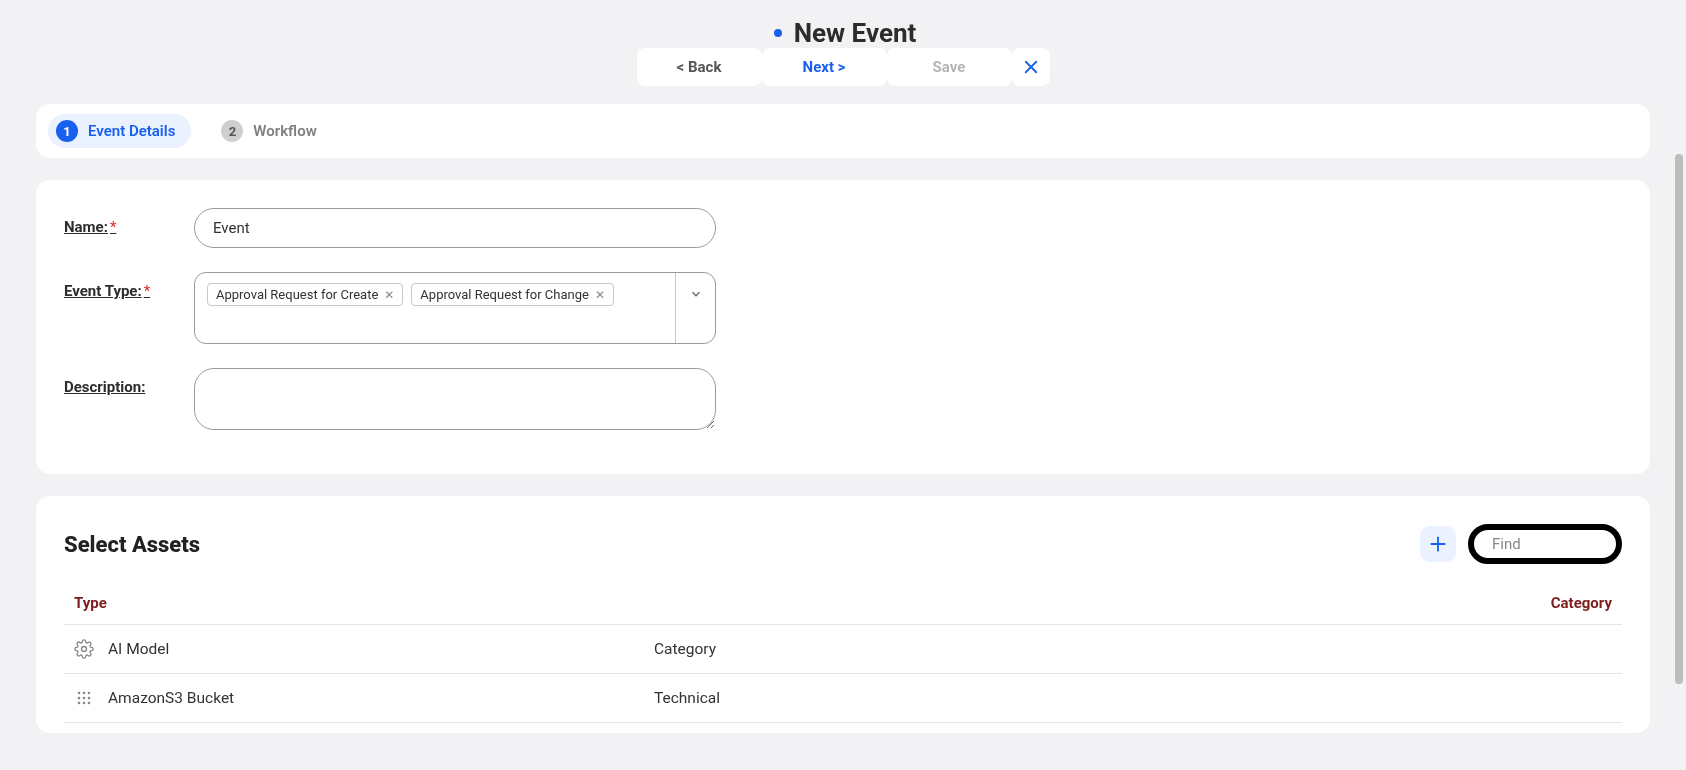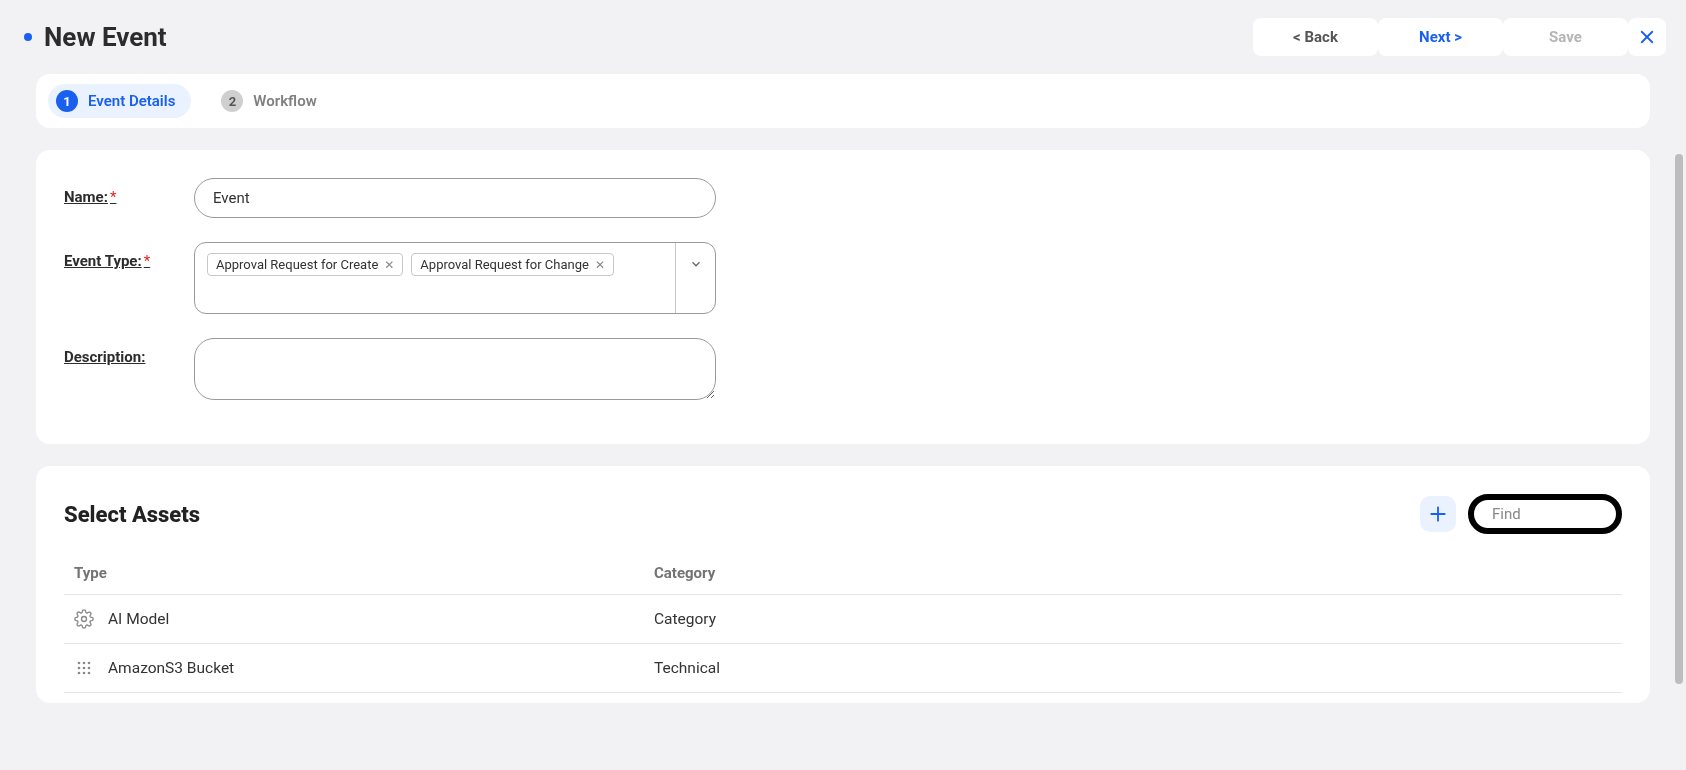--- a/index.html
+++ b/index.html
@@ -1,20 +1,20 @@
 <!DOCTYPE html>
 <html><head>
 <meta charset="utf-8">
 <style>
   * { box-sizing: border-box; margin:0; padding:0; font-family: -apple-system, BlinkMacSystemFont, "Segoe UI", Roboto, "Helvetica Neue", Arial, sans-serif; }
   body { background:#f2f2f4; width:1686px; height:770px; overflow:hidden; position:relative;}
   .page { padding:18px 16px 0 16px; }
 
   
-  .header-row { display:flex; align-items:center; justify-content:space-between; padding:0 4px 18px 4px;}
+  .header-row { display:flex; align-items:center; justify-content:space-between; padding:0 4px 18px 4px;flex-direction:column;}
   .title-group { display:flex; align-items:center; gap:12px;}
   .title-dot { width:8px; height:8px; border-radius:50%; background:#1a60ef; display:inline-block; margin-left:4px;}
   .page-title { font-size:26px; font-weight:700; color:#2c2c2c;}
   .actions { display:flex; align-items:center;}
   .btn { height:38px; min-width:125px; border-radius:8px; background:#fff; display:flex; align-items:center; justify-content:center; font-size:15px; font-weight:700; cursor:pointer; border:none;}
   .btn-back { color:#555;}
   .btn-next { color:#1a60ef;}
   .btn-save { color:#b5b5b5;}
   .btn-close { min-width:38px; width:38px; color:#1a60ef; font-size:20px;}
   .btn-close svg { width:18px; height:18px;}
@@ -57,21 +57,21 @@
   .assets-header { display:flex; align-items:center; justify-content:space-between; margin-bottom:18px;}
   .assets-title { font-size:22px; font-weight:800; color:#222;}
   .assets-actions { display:flex; gap:12px; align-items:center;}
   .add-btn { width:36px; height:36px; border-radius:10px; background:#eaf1ff; display:flex; align-items:center; justify-content:center; cursor:pointer; border:none;}
   .add-btn svg { width:20px; height:20px; stroke:#1a60ef;}
   .find-input { width:154px; height:40px; border:6px solid #000000; border-radius:20px; padding:0 18px; font-size:15px; color:#333; outline:none;}
   .find-input::placeholder { color:#888;}
 
   .table { width:100%;}
   .thead, .trow { display:flex; align-items:center; border-bottom:1px solid #e6e6e6; }
-  .thead { padding:12px 10px; font-weight:700; color:#737373; font-size:15px;}
+  .thead { padding:12px 10px; font-weight:700; color:#7f1d1d; font-size:15px;text-align:right;}
   .trow { padding:14px 10px; font-size:15.5px; color:#333;}
   .col-type { flex:0 0 580px; display:flex; align-items:center; gap:14px;}
   .col-cat { flex:1;}
   .row-icon { width:20px; height:20px; color:#888;}
 
   
   .scrollbar { position:absolute; right:3px; top:154px; width:8px; height:530px; background:#bdbdbd; border-radius:4px;}
 </style>
 </head>
 <body>

